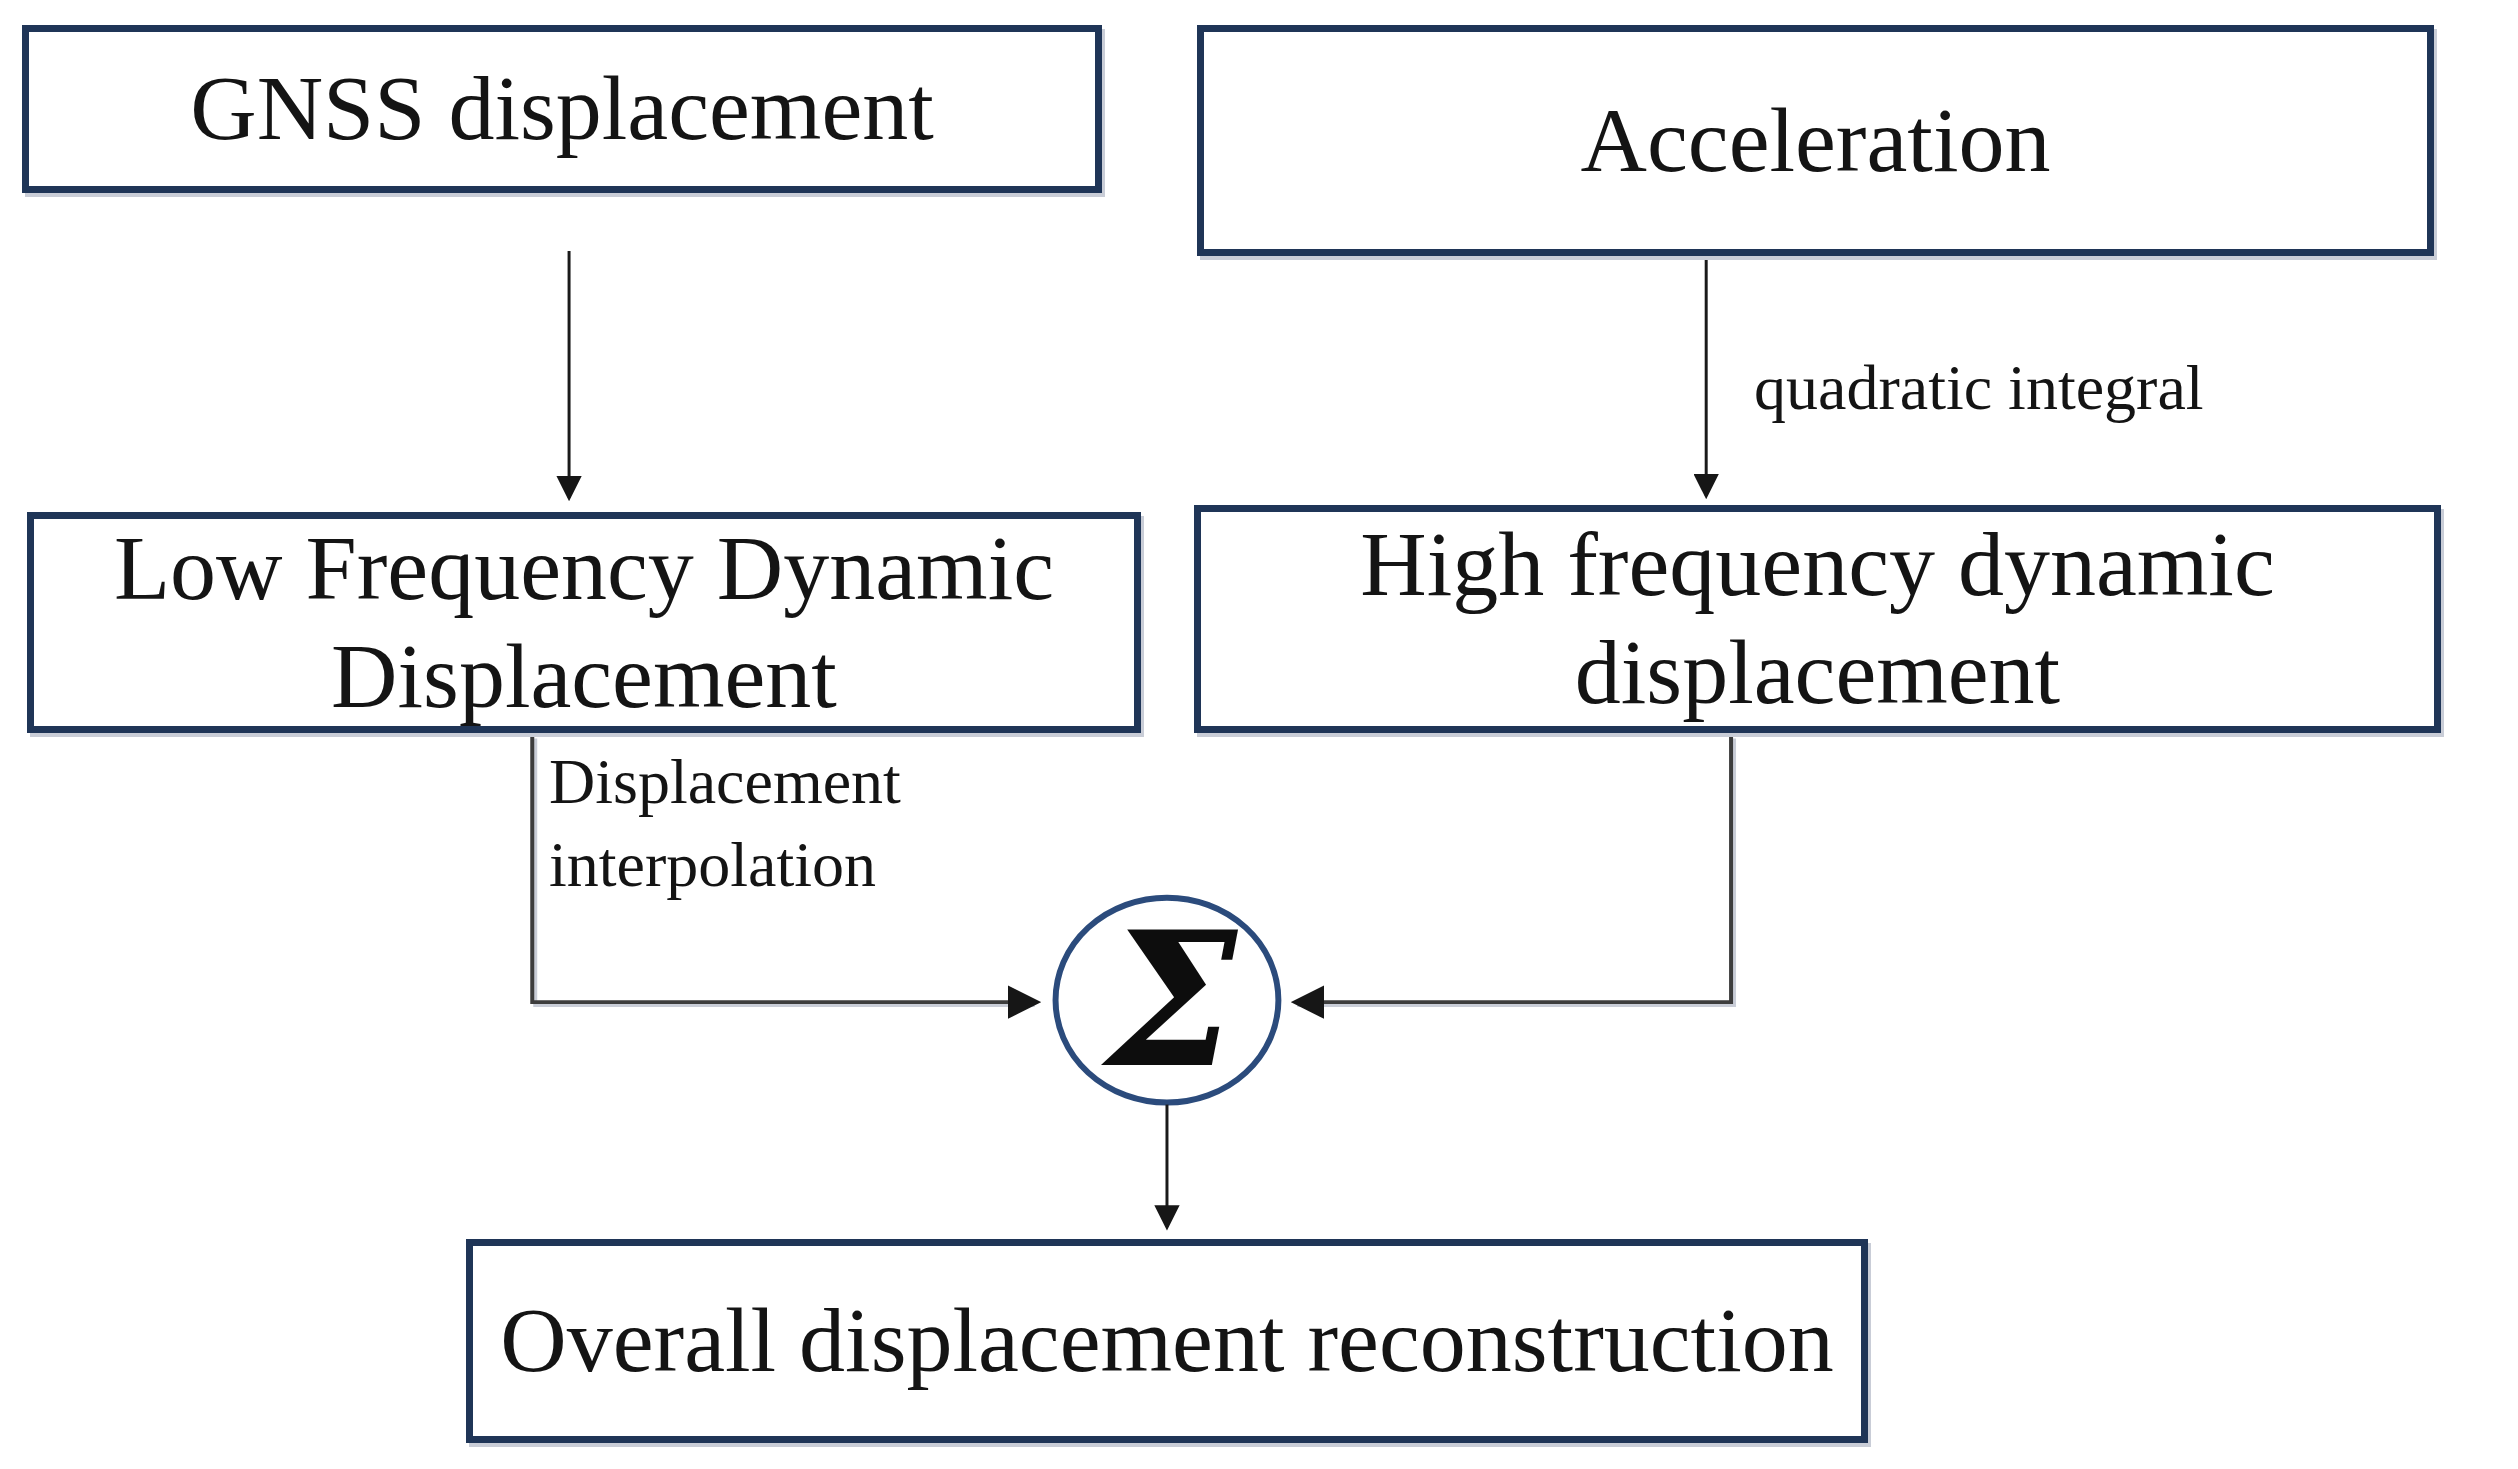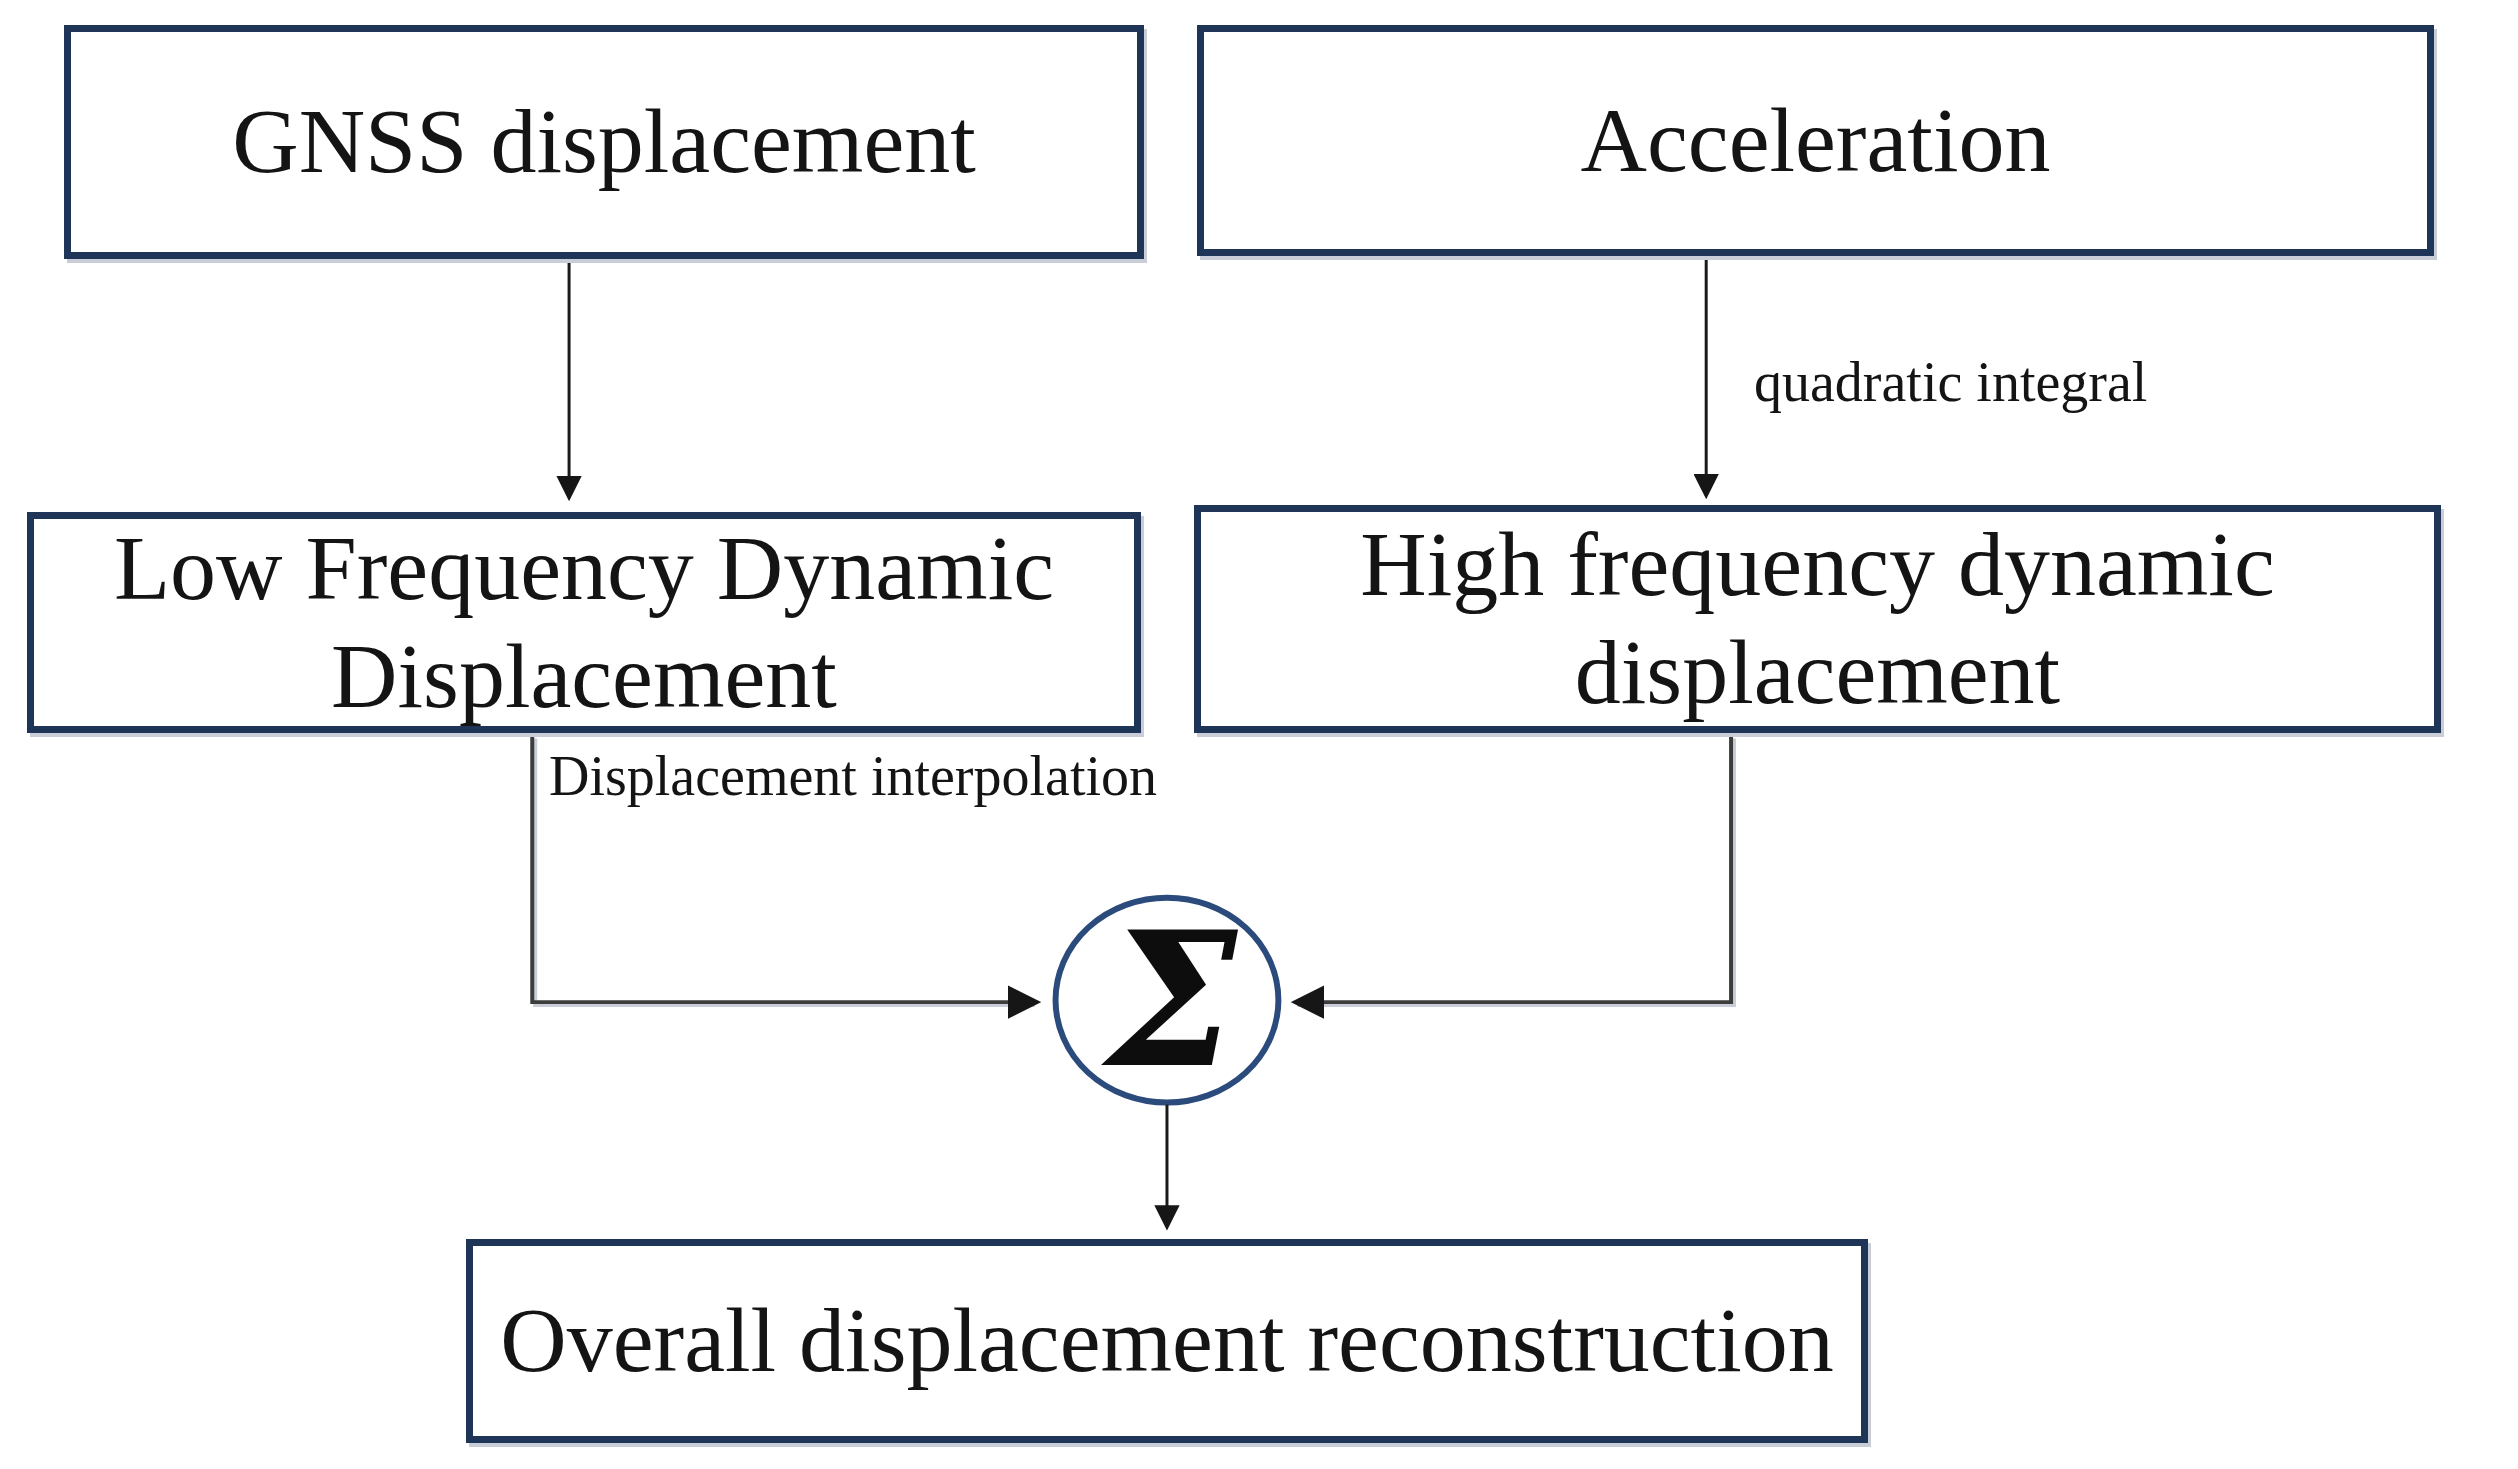--- a/index.html
+++ b/index.html
@@ -28,28 +28,28 @@
     position:absolute;
     background:#ffffff;
     border:7px solid var(--box-border,#1f3557);
     box-sizing:border-box;
     display:flex;align-items:center;justify-content:center;
     text-align:center;
     font-size:92px;line-height:1.17;
     box-shadow:3px 4px 0 var(--shadow,#c6cbd5);
   }
   .node .label{display:block;padding:0 18px;}
-  #node-gnss      {left:22px;   top:25px;   width:1080px; height:234px;margin-left:42px;}
+  #node-gnss      {left:22px;   top:25px;   width:1080px; height:168px;}
   #node-accel     {left:1197px; top:25px;   width:1237px; height:231px;}
   #node-lowfreq   {left:27px;   top:512px;  width:1114px; height:221px;}
   #node-highfreq  {left:1194px; top:505px;  width:1247px; height:228px;}
   #node-overall   {left:466px;  top:1239px; width:1402px; height:204px;}
   .edge-label{
     position:absolute;
-    font-size:56px;line-height:1.3;
+    font-size:64px;line-height:1.3;
     white-space:pre-line;
     color:var(--text,#141414);
   }
   #label-quadratic{left:1754px; top:346px; width:756px;}
   #label-interp   {left:549px;  top:740px; width:637px;}
 </style>
 </head>
 <body>
 
 <div class="canvas">

